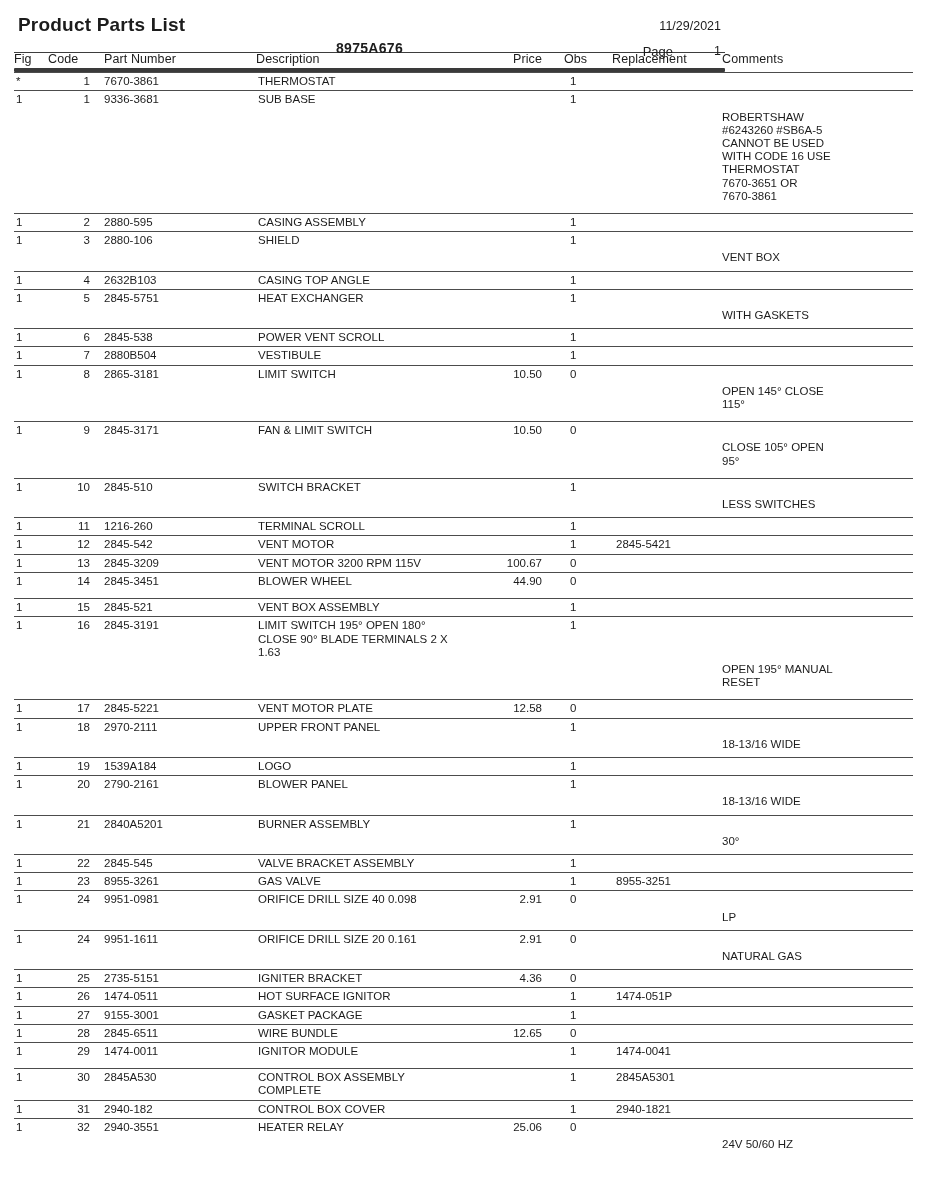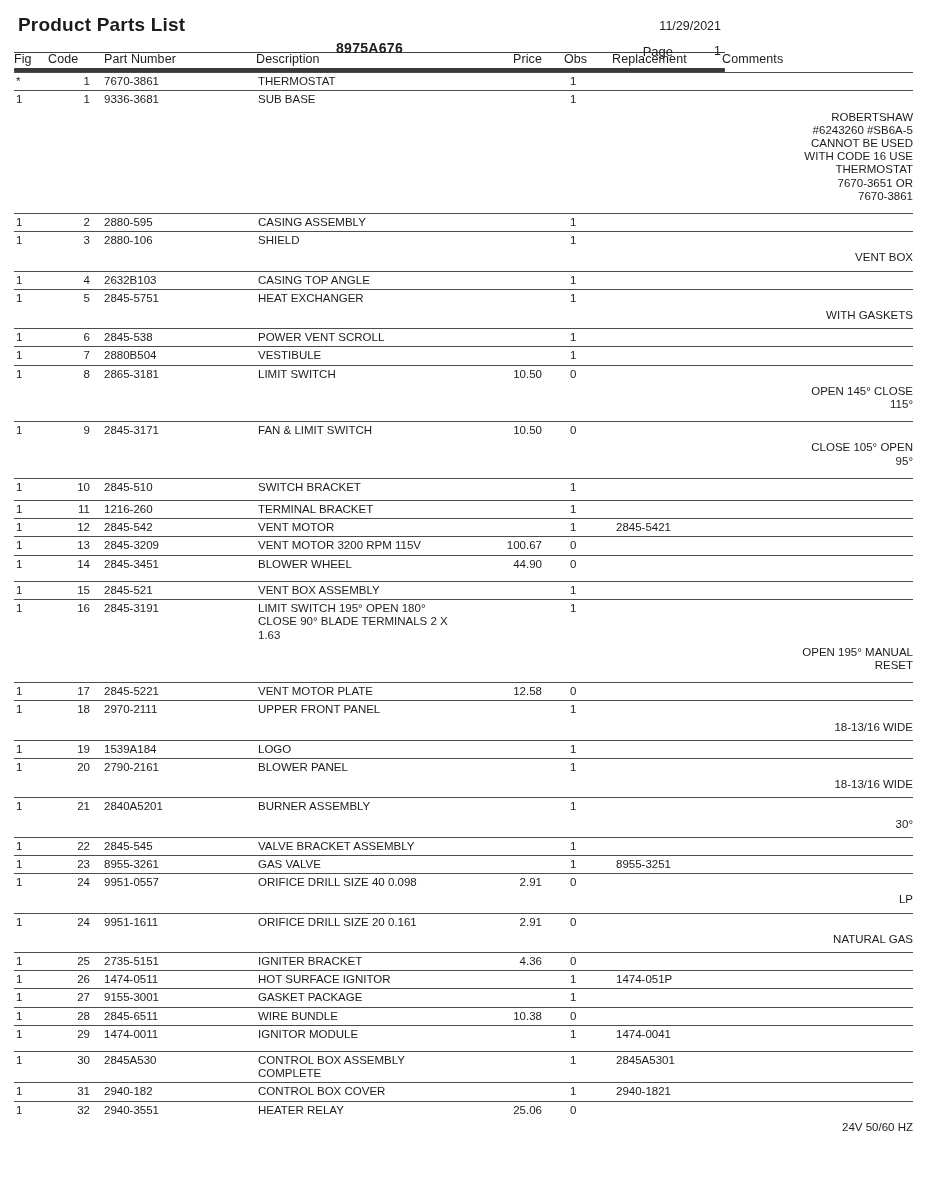--- a/index.html
+++ b/index.html
@@ -73,21 +73,21 @@
   tr.datarow td.price{text-align:right;padding-right:20px;margin-top:41px;}
   tr.datarow td.obs{text-align:left;padding-left:8px;}
   tr.datarow td.repl{text-align:left;padding-left:6px;}
   tr.datarow td.comm{text-align:left;padding-left:4px;white-space:pre-line;}
 
   
   tr.sep td{border-top:1px solid #4c4c4c;height:0;font-size:0;line-height:0;}
 
   
   tr.commentrow td{padding-top:2px;padding-bottom:2px;}
-  tr.commentrow td.comm{text-align:right;padding-left:4px;white-space:pre-line;}
+  tr.commentrow td.comm{text-align:left;padding-left:4px;white-space:pre-line;}
 
   .spacer{height:8px;font-size:0;line-height:0;}
   .spacer-sm{height:4px;font-size:0;line-height:0;}
 </style>
 </head>
 <body>
 
 <div class="page">
 
   <div class="hdr">
@@ -348,31 +348,41 @@
         <tr class="datarow">
           <td class="fig">1</td>
           <td class="code">10</td>
           <td class="part">2845-510</td>
           <td class="desc">SWITCH BRACKET</td>
           <td class="price"></td>
           <td class="obs">1</td>
           <td class="repl"></td>
           <td class="comm"></td>
         </tr>
+        <tr class="commentrow">
+          <td></td>
+          <td></td>
+          <td></td>
+          <td></td>
+          <td></td>
+          <td></td>
+          <td></td>
+          <td class="comm">LESS SWITCHES</td>
+        </tr>
         <tr>
           <td colspan="8" class="spacer-sm"></td>
         </tr>
         <tr class="sep">
           <td colspan="8"></td>
         </tr>
         <tr class="datarow">
           <td class="fig">1</td>
           <td class="code">11</td>
           <td class="part">1216-260</td>
-          <td class="desc">TERMINAL BRACKET</td>
+          <td class="desc">TERMINAL SCROLL</td>
           <td class="price"></td>
           <td class="obs">1</td>
           <td class="repl"></td>
           <td class="comm"></td>
         </tr>
         <tr class="sep">
           <td colspan="8"></td>
         </tr>
         <tr class="datarow">
           <td class="fig">1</td>
@@ -584,21 +594,21 @@
           <td class="obs">1</td>
           <td class="repl">8955-3251</td>
           <td class="comm"></td>
         </tr>
         <tr class="sep">
           <td colspan="8"></td>
         </tr>
         <tr class="datarow">
           <td class="fig">1</td>
           <td class="code">24</td>
-          <td class="part">9951-0557</td>
+          <td class="part">9951-0981</td>
           <td class="desc">ORIFICE DRILL SIZE 40  0.098</td>
           <td class="price">2.91</td>
           <td class="obs">0</td>
           <td class="repl"></td>
           <td class="comm"></td>
         </tr>
         <tr class="commentrow">
           <td></td>
           <td></td>
           <td></td>
@@ -677,21 +687,21 @@
           <td class="comm"></td>
         </tr>
         <tr class="sep">
           <td colspan="8"></td>
         </tr>
         <tr class="datarow">
           <td class="fig">1</td>
           <td class="code">28</td>
           <td class="part">2845-6511</td>
           <td class="desc">WIRE BUNDLE</td>
-          <td class="price">10.38</td>
+          <td class="price">12.65</td>
           <td class="obs">0</td>
           <td class="repl"></td>
           <td class="comm"></td>
         </tr>
         <tr class="sep">
           <td colspan="8"></td>
         </tr>
         <tr class="datarow">
           <td class="fig">1</td>
           <td class="code">29</td>

